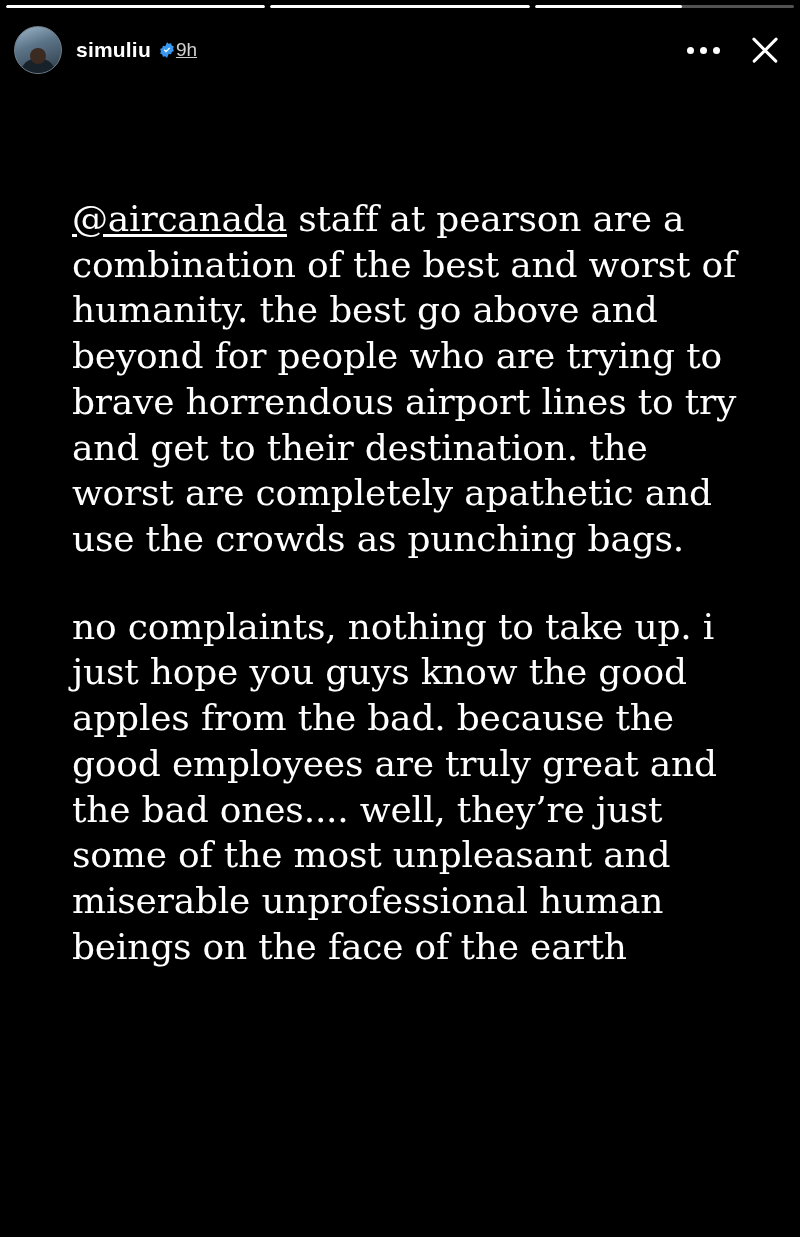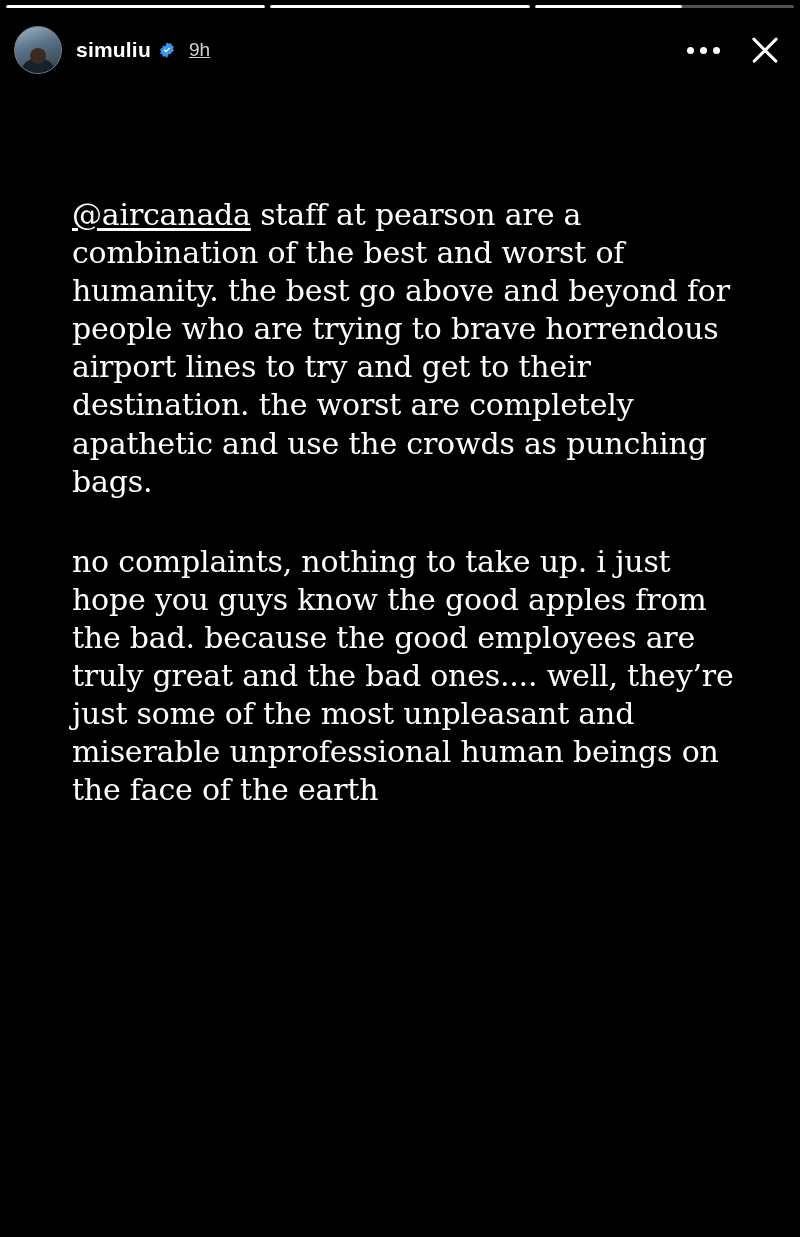--- a/index.html
+++ b/index.html
@@ -101,21 +101,20 @@
   .verified {
     margin-left: 7px;
     width: 18px;
     height: 18px;
     flex: 0 0 auto;
     display: inline-block;
   }
   .timestamp {
     color: #e3e3e3;
     font-size: 19px;
-    margin-left: 13px;
     opacity: 0.92;
     white-space: nowrap;
     text-decoration: underline;
   }
   .header-spacer { flex: 1 1 auto; }
 
   .more-btn {
     display: flex;
     align-items: center;
     gap: 6px;
@@ -149,21 +148,21 @@
   .close-btn::after  { transform: translate(-50%,-50%) rotate(-45deg); }
 
   
   .story-text {
     position: absolute;
     left: 72px;
     right: 58px;
     top: 196px;
     color: #ffffff;
     font-family: "DejaVu Serif", "Liberation Serif", serif;
-    font-size: 30px;
+    font-size: 36px;
     line-height: 1.27;
     letter-spacing: -0.2px;
     font-weight: 400;
   }
   .story-text p {
     margin: 0 0 42px 0;
   }
   .story-text p:last-child { margin-bottom: 4px; }
   .mention {
     text-decoration: underline;

